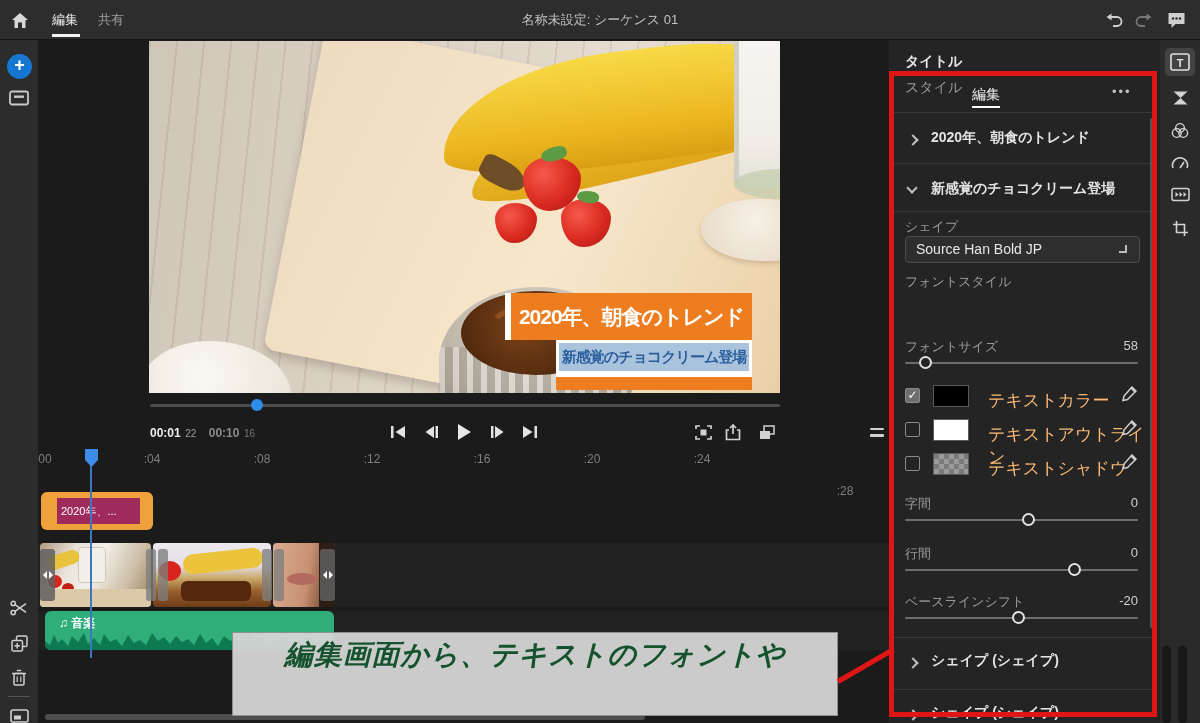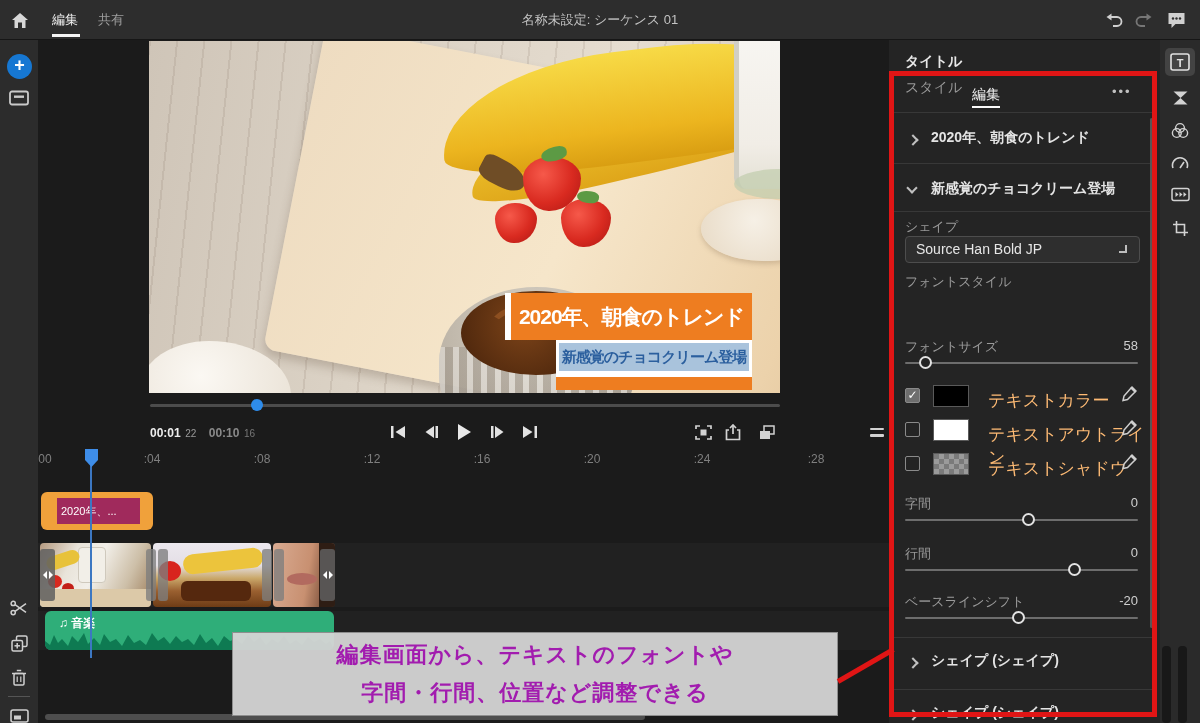--- a/index.html
+++ b/index.html
@@ -123,21 +123,21 @@
   .crow-label { position:absolute; left:99px; color:#fdba74; font-size:17px; }
   .dropper { position:absolute; left:232px; }
   #panel-scrollbar { left:1150px; top:118px; width:3px; height:510px; background:#565656; border-radius:2px; z-index:12; }
 
   
   #red-rect { left:889px; top:71px; width:268px; height:646px; border:5px solid #e01515; z-index:50; pointer-events:none; }
   #red-line { left:838px; top:679px; width:64px; height:5px; background:#e01515; transform:rotate(-30deg);
      transform-origin:left center; z-index:50; }
   #anno-box { left:232px; top:632px; width:606px; height:84px; background:rgba(213,213,213,.95);
      border:1px solid #8e8e8e; z-index:40; text-align:center; padding-top:3px; }
-  .anno-line { color:#a21caf; font-size:22px; font-weight:bold; line-height:38px; letter-spacing:1px; }
+  .anno-line { color:#14532d; font-size:28px; font-weight:bold; line-height:38px; letter-spacing:1px;font-style:italic; }
 
   svg { display:block; }
 </style>
 </head>
 <body>
 
 <div id="stage">
 
   <div id="topbar" class="abs">
     <div class="abs tool-ic" style="left:8px;">
@@ -307,21 +307,21 @@
   <div class="abs track-row" style="top:543px;height:64px;"></div>
   <div class="abs track-row" style="top:611px;height:39px;"></div>
 
   <div class="abs ruler-lab" style="left:45px;">00</div>
   <div class="abs ruler-lab" style="left:152px;">:04</div>
   <div class="abs ruler-lab" style="left:262px;">:08</div>
   <div class="abs ruler-lab" style="left:372px;">:12</div>
   <div class="abs ruler-lab" style="left:482px;">:16</div>
   <div class="abs ruler-lab" style="left:592px;">:20</div>
   <div class="abs ruler-lab" style="left:702px;">:24</div>
-  <div class="abs ruler-lab" style="left:816px;">:28</div>
+  <div class="abs ruler-lab" style="left:845px;margin-top:32px;">:28</div>
 
   <div class="abs" style="left:84px;top:449px;z-index:7;">
     <svg width="15" height="19" viewBox="0 0 15 19">
         <polygon points="1,0 14,0 14,11 7.5,18 1,11" fill="#3e8de8"></polygon>
       </svg>
   </div>
   <div class="abs" id="playhead-line"></div>
 
   <div class="abs" id="title-clip">
     <div class="abs" id="title-clip-inner">2020年、...</div>
@@ -497,18 +497,17 @@
           <path d="M4.5 1 V12.5 H16" fill="none" stroke="#d2d2d2" stroke-width="1.6"></path>
           <path d="M1 4.5 H12.5 V16" fill="none" stroke="#d2d2d2" stroke-width="1.6"></path>
         </svg>
     </div>
     <div class="abs vbar" style="left:2px;top:606px;"></div>
     <div class="abs vbar" style="left:18px;top:606px;"></div>
   </div>
 
   <div class="abs" id="anno-box">
     <div class="anno-line">編集画面から、テキストのフォントや</div>
-    <div class="anno-line">字間・行間、位置など調整できる</div>
   </div>
   <div class="abs" id="red-line"></div>
   <div class="abs" id="red-rect"></div>
 
 </div>
 
 </body></html>

